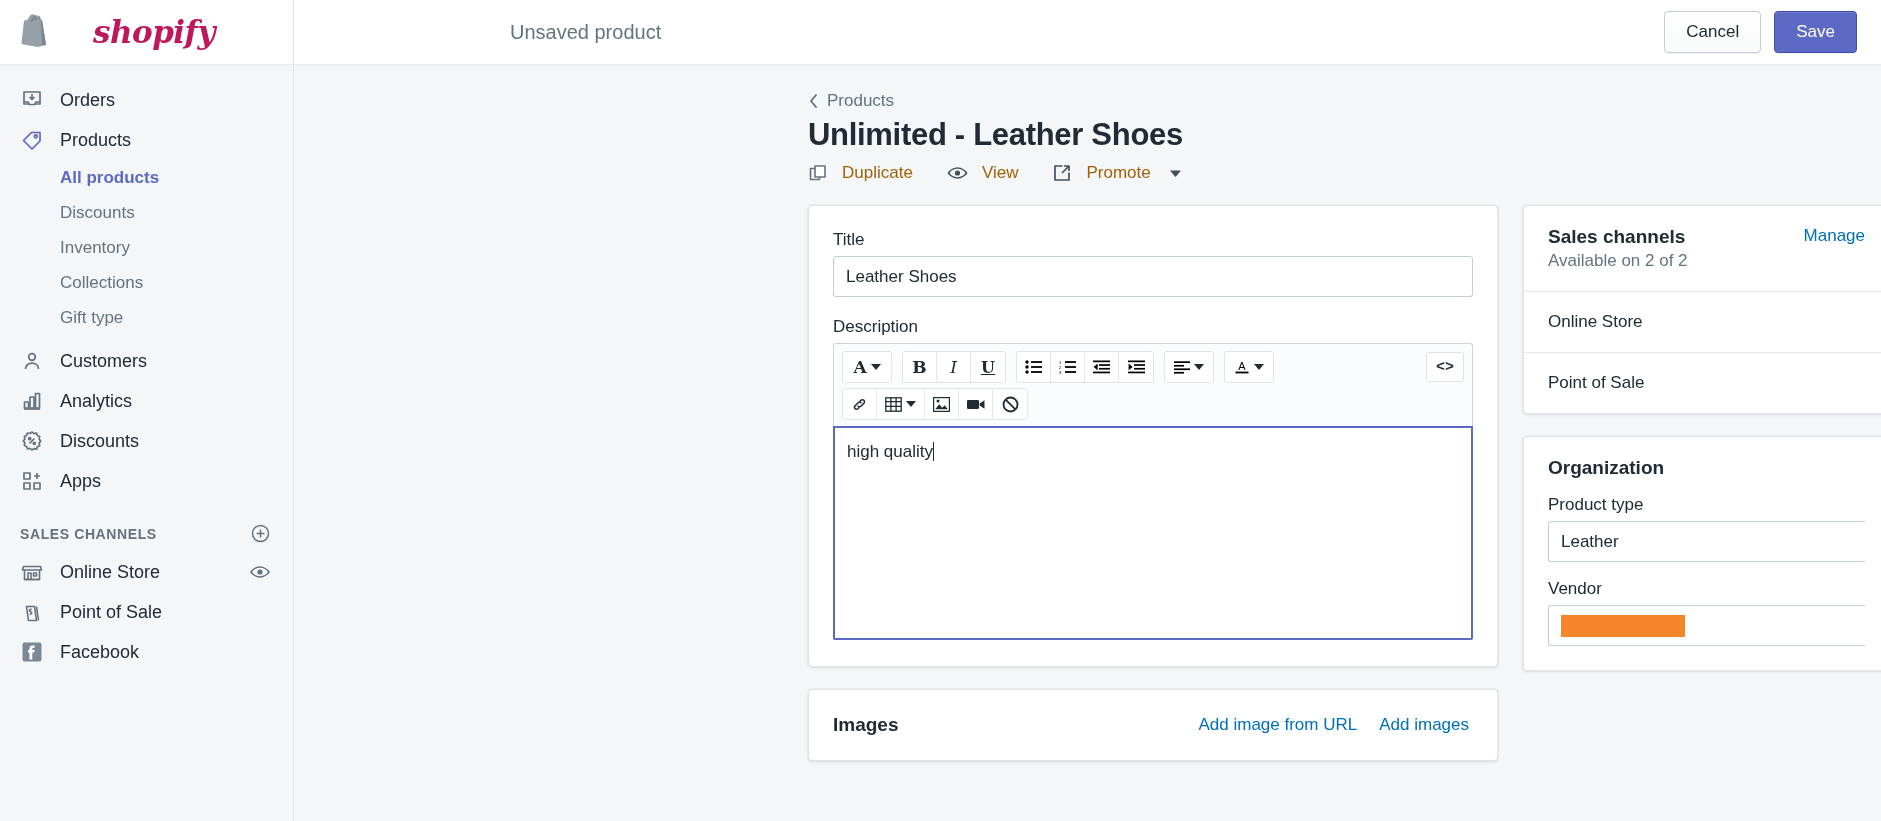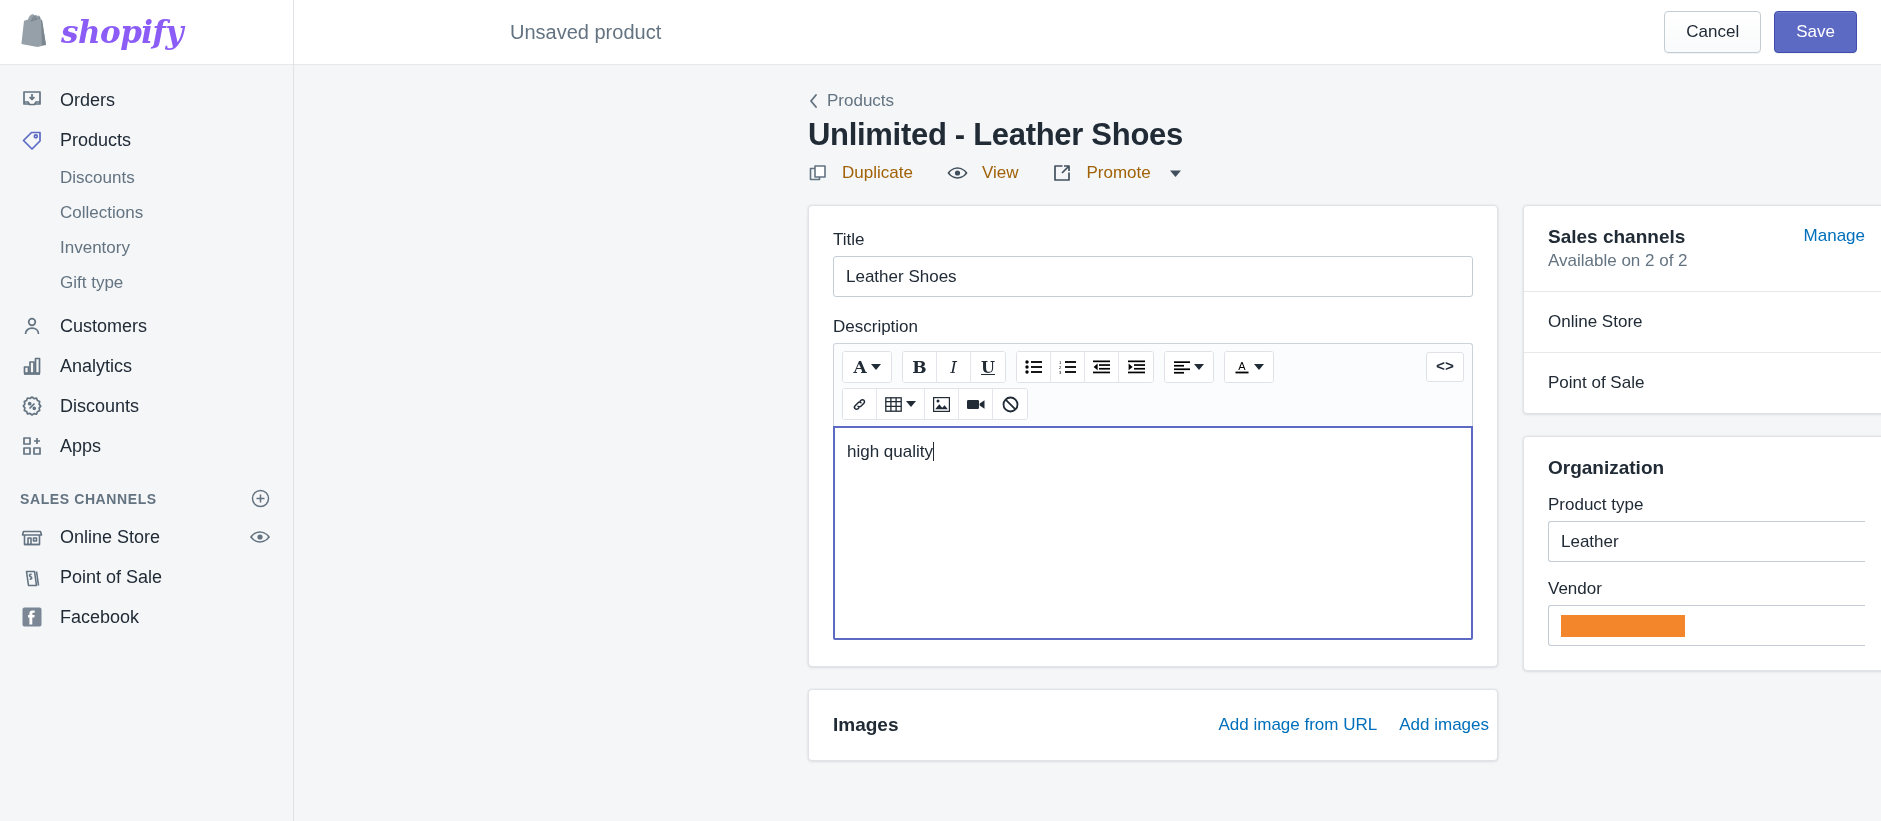--- a/index.html
+++ b/index.html
@@ -22,21 +22,21 @@
     height: 65px; min-height: 65px;
     background: #ffffff;
     border-bottom: 1px solid #e6e9ec;
     display: flex; align-items: center;
     padding-left: 18px;
   }
   .logo-wrap { display: flex; align-items: center; gap: 9px; }
   .logo-word {
     font-family: "DejaVu Serif", serif;
     font-style: italic; font-weight: 700;
-    font-size: 31px; color: #8b5cf6; letter-spacing: -0.5px;
+    font-size: 31px; color: #be185d; letter-spacing: -0.5px; margin-left: 32px;
   }
   .nav { padding-top: 15px; flex: 1; }
   .nav-item {
     display: flex; align-items: center;
     height: 40px; padding: 0 18px 0 20px;
     gap: 16px; cursor: pointer;
   }
   .nav-item .ico { width: 24px; height: 24px; display: block; flex: none; }
   .nav-label { font-size: 18px; color: #212b36; }
   .nav-sub {
@@ -186,21 +186,21 @@
     border-radius: 3px 0 0 3px; background: #fff;
     display: flex; align-items: center; padding: 0 12px;
     font-size: 17px; color: #212b36;
   }
   .redact { height: 22px; width: 124px; background: #f3852a; }
   .field-block + .field-block { margin-top: 17px; }
 
   .images-card { margin-top: 22px; }
   .images-head {
     display: flex; align-items: center; justify-content: space-between;
-    padding: 24px 8px 24px 24px;
+    padding: 24px 28px 24px 24px;
   }
   .images-links { display: flex; gap: 22px; }
   svg { display: block; }
 </style>
 </head>
 <body>
 
 <div class="app">
 
   <aside class="sidebar">
@@ -235,23 +235,24 @@
       <div class="nav-item">
         <span class="ico">
           <svg width="24" height="24" viewBox="0 0 24 24" fill="none" stroke="#5c6ac4" stroke-width="1.7" stroke-linejoin="round">
             <path d="M3.5 12.5l8-8H20v8.5l-8 8z"></path>
               <circle cx="15.8" cy="8.3" r="1.5"></circle>
           </svg>
         </span>
         <span class="nav-label">Products</span>
       </div>
 
+      <span class="nav-sub active">All products</span>
       <span class="nav-sub">Discounts</span>
+      <span class="nav-sub">Inventory</span>
       <span class="nav-sub">Collections</span>
-      <span class="nav-sub">Inventory</span>
       <span class="nav-sub">Gift type</span>
 
       <div class="nav-item" style="margin-top:6px">
         <span class="ico">
           <svg width="24" height="24" viewBox="0 0 24 24" fill="none" stroke="#637381" stroke-width="1.7" stroke-linejoin="round">
             <circle cx="12" cy="8" r="3.3"></circle>
               <path d="M5.5 20c0-3.6 2.9-5.8 6.5-5.8s6.5 2.2 6.5 5.8"></path>
           </svg>
         </span>
         <span class="nav-label">Customers</span>

